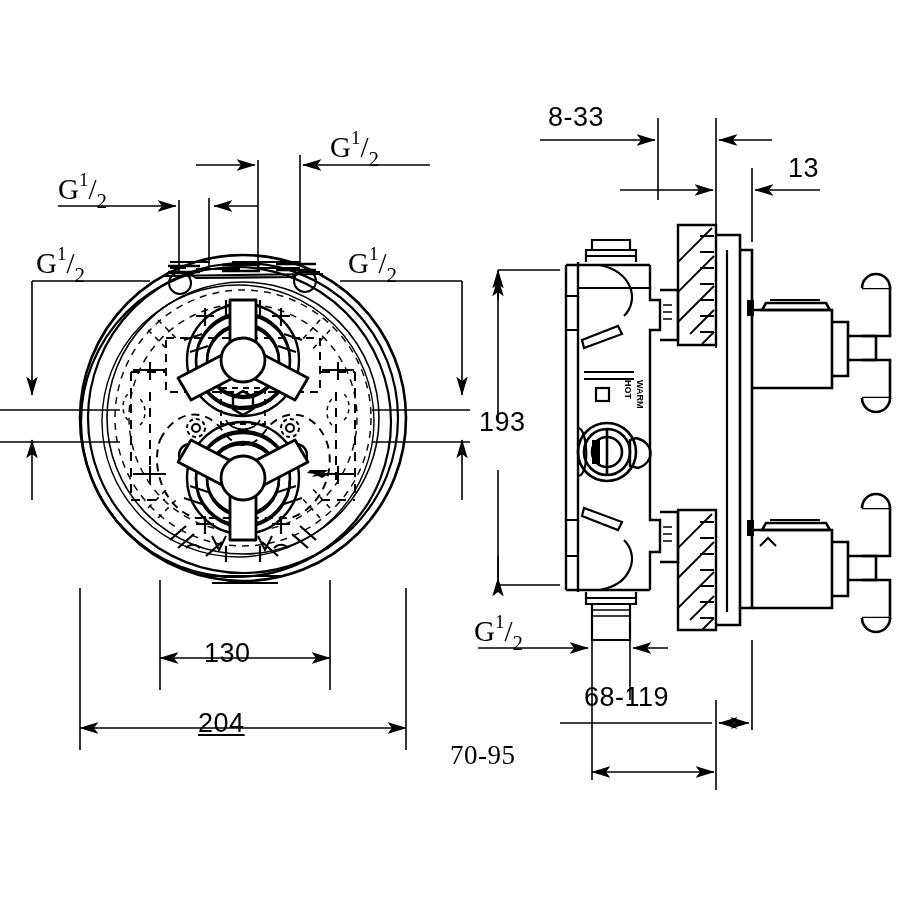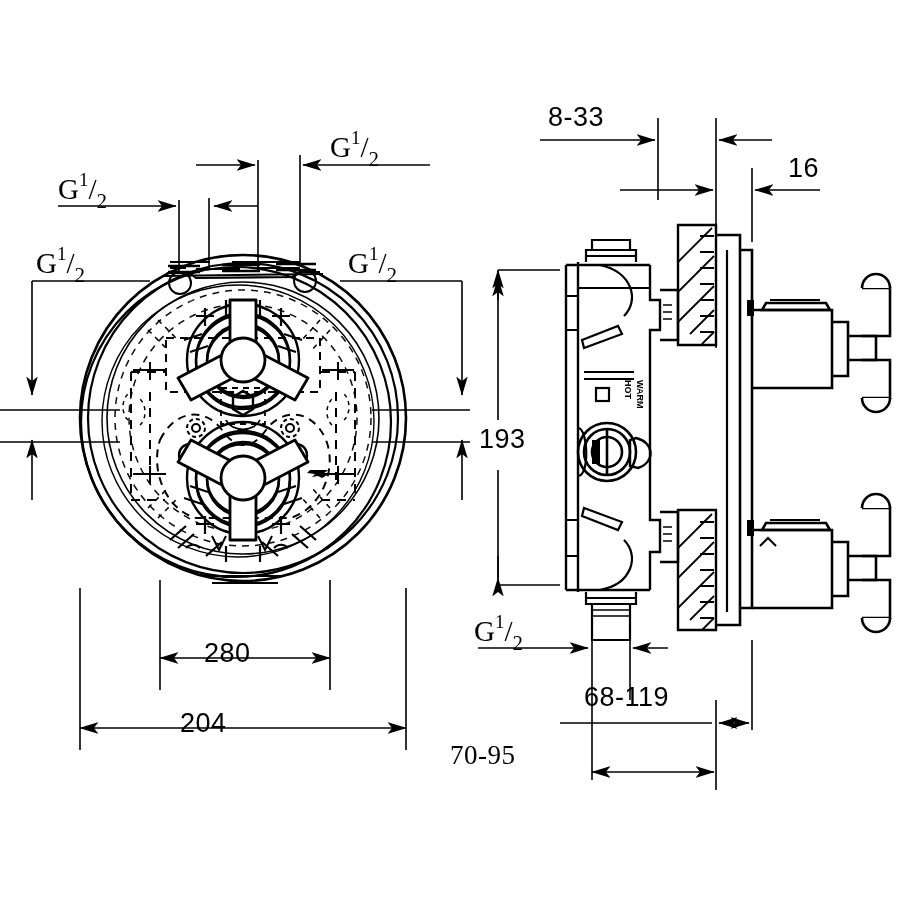--- a/index.html
+++ b/index.html
@@ -378,29 +378,29 @@
 </div>
 
 <div class="lbl gtxt" style="left:36px;  top:246px;">
   <span>G</span><span class="num">1</span><span class="sl">/</span><span class="den">2</span>
 </div>
 
 <div class="lbl gtxt" style="left:348px; top:246px;">
   <span>G</span><span class="num">1</span><span class="sl">/</span><span class="den">2</span>
 </div>
 
-<div class="lbl dim" style="left:204px; top:640px;">280</div>
-
-<div class="lbl dim" style="left:180px; top:710px;">204</div>
+<div class="lbl dim" style="left:204px; top:640px;">130</div>
+
+<div class="lbl dim" style="left:198px; top:710px;text-decoration:underline;">204</div>
 
 <div class="lbl dim" style="left:548px; top:104px;">8-33</div>
 
-<div class="lbl dim" style="left:788px; top:155px;">16</div>
-
-<div class="lbl dim" style="left:479px; top:426px;">193</div>
+<div class="lbl dim" style="left:788px; top:155px;">13</div>
+
+<div class="lbl dim" style="left:479px; top:409px;">193</div>
 
 <div class="lbl gtxt" style="left:474px; top:614px;">
   <span>G</span><span class="num">1</span><span class="sl">/</span><span class="den">2</span>
 </div>
 
 <div class="lbl dim" style="left:584px; top:684px;">68-119</div>
 
 <div class="lbl dim" style="left:450px; top:742px;font-family:Liberation Serif, serif;">70-95</div>
 
 <div class="rot" style="left:645px; top:380px; transform:rotate(90deg);">WARM</div>

